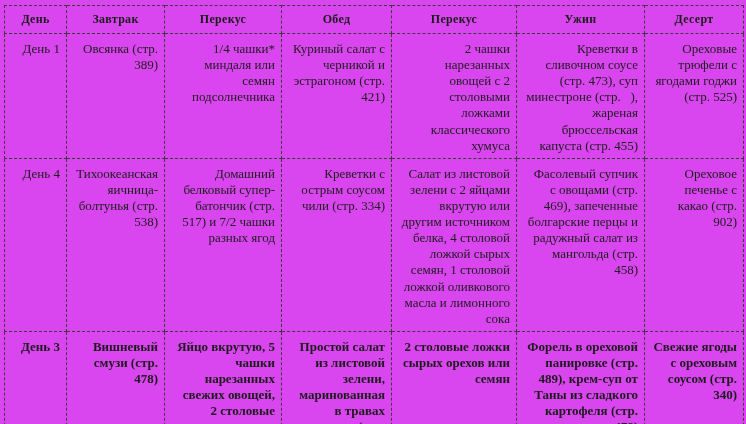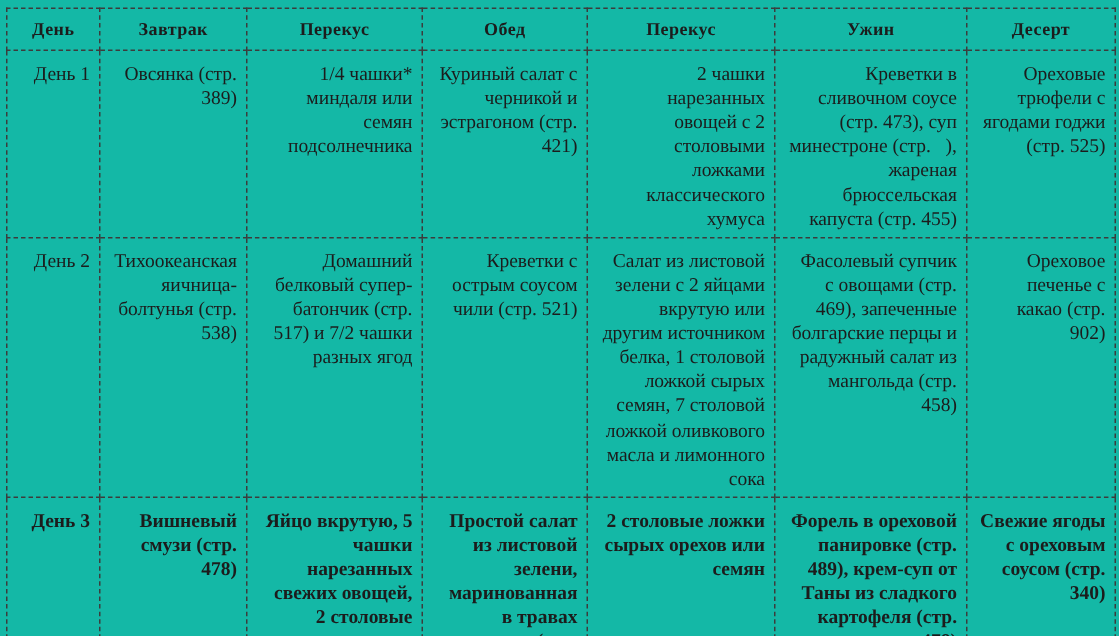--- a/index.html
+++ b/index.html
@@ -8,21 +8,21 @@
     background: #ffffff;
     font-family: "Liberation Serif", "DejaVu Serif", serif;
     color: #1c1c1c;
   }
   .page {
     width: 746px;
     height: 424px;
     box-sizing: border-box;
     padding: 5px 3px 0 4px;
     overflow: hidden;
-    background: #14b8a6;
+    background: #d946ef;
   }
   table.meal-table {
     border-collapse: collapse;
     table-layout: fixed;
     width: 739px;
   }
   table.meal-table th,
   table.meal-table td {
     border: 1px dashed #3c3c3c;
     box-sizing: border-box;
@@ -83,25 +83,25 @@
       <tr class="row-1">
         <td>День 1</td>
         <td>Овсянка (стр. 389)</td>
         <td>1/4 чашки* миндаля или семян подсолнечника</td>
         <td>Куриный салат с черникой и эстрагоном (стр. 421)</td>
         <td>2 чашки нарезанных овощей с 2 столовыми ложками классического хумуса</td>
         <td>Креветки в сливочном соусе (стр. 473), суп минестроне (стр.&nbsp;&nbsp;&nbsp;), жареная брюссельская капуста (стр. 455)</td>
         <td>Ореховые трюфели с ягодами годжи (стр. 525)</td>
       </tr>
       <tr class="row-2">
-        <td>День 2</td>
+        <td>День 4</td>
         <td>Тихоокеанская яичница-болтунья (стр. 538)</td>
         <td>Домашний белковый супер-батончик (стр. 517) и 7/2 чашки разных ягод</td>
-        <td>Креветки с острым соусом чили (стр. 521)</td>
-        <td>Салат из листовой зелени с 2 яйцами вкрутую или другим источником белка, 1 столовой ложкой сырых семян, 7 столовой ложкой оливкового масла и лимонного сока</td>
+        <td>Креветки с острым соусом чили (стр. 334)</td>
+        <td>Салат из листовой зелени с 2 яйцами вкрутую или другим источником белка, 4 столовой ложкой сырых семян, 1 столовой ложкой оливкового масла и лимонного сока</td>
         <td>Фасолевый супчик с овощами (стр. 469), запеченные болгарские перцы и радужный салат из мангольда (стр. 458)</td>
         <td>Ореховое печенье с какао (стр. 902)</td>
       </tr>
       <tr class="row-3">
         <td>День 3</td>
         <td>Вишневый смузи (стр. 478)</td>
         <td>Яйцо вкрутую, 5 чашки нарезанных свежих овощей, 2 столовые ложки гуакамоле</td>
         <td>Простой салат из листовой зелени, маринованная в травах курица (стр. 439), 1 столовая ложка оливкового масла и бальзамический уксус</td>
         <td>2 столовые ложки сырых орехов или семян</td>
         <td>Форель в ореховой панировке (стр. 489), крем-суп от Таны из сладкого картофеля (стр. 478)</td>

